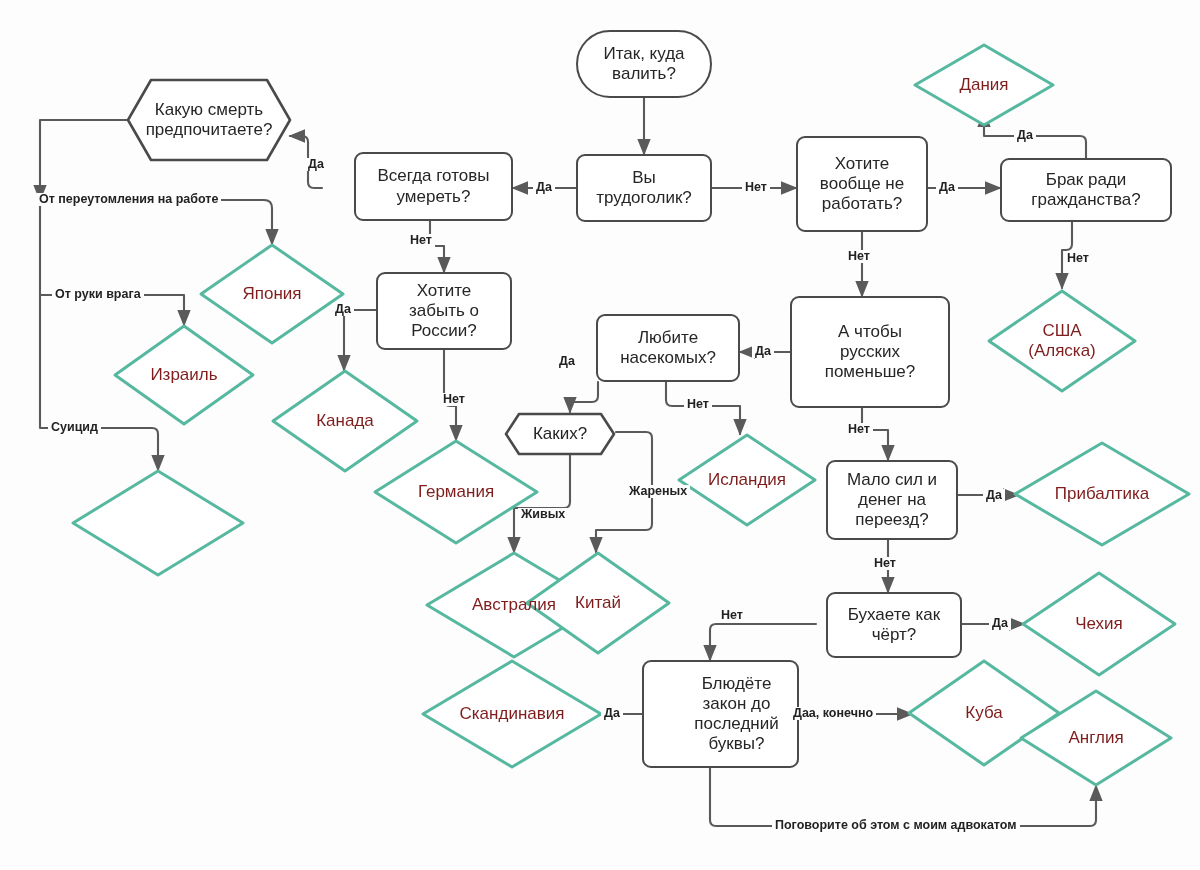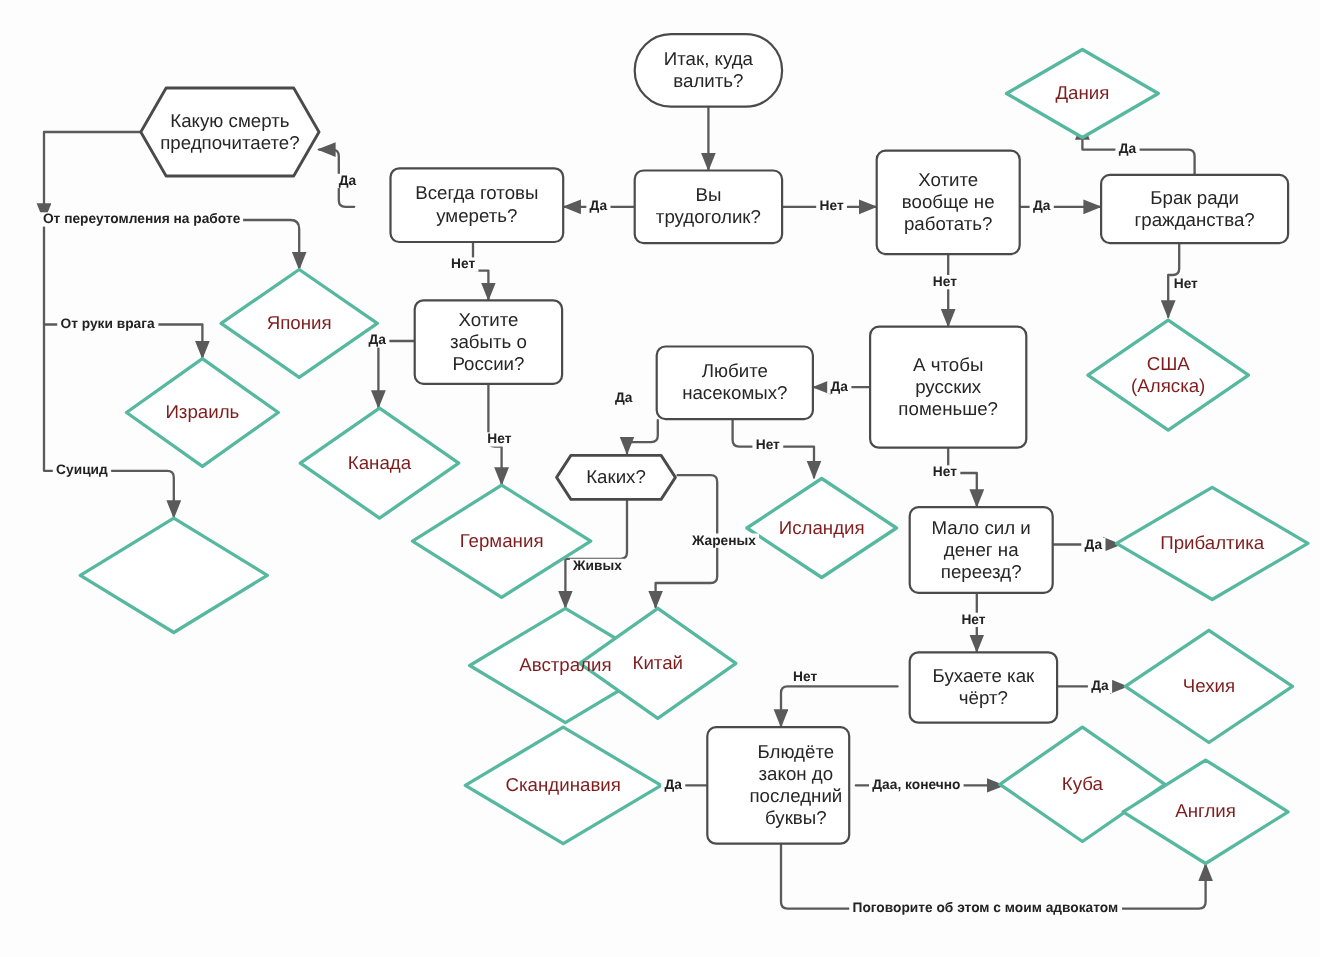--- a/index.html
+++ b/index.html
@@ -139,21 +139,21 @@
 </div>
 
 <div class="node box" style="left:796px;top:136px;width:132px;height:96px;">
   <span class="lbl">Хотите<br>вообще не<br>работать?</span>
 </div>
 
 <div class="node box" style="left:1000px;top:158px;width:172px;height:64px;">
   <span class="lbl">Брак ради<br>гражданства?</span>
 </div>
 
-<div class="node box" style="left:790px;top:296px;width:144px;height:112px;">
+<div class="node box" style="left:790px;top:296px;width:160px;height:112px;">
   <span class="lbl">А чтобы<br>русских<br>поменьше?</span>
 </div>
 
 <div class="node box" style="left:596px;top:314px;width:144px;height:68px;text-align:center;">
   <span class="lbl">Любите<br>насекомых?</span>
 </div>
 
 <div class="node hex" style="left:504px;top:412px;width:112px;height:44px;">
   <svg width="112" height="44" viewBox="0 0 112 44">
     <polygon points="15,2 97,2 110,22 97,42 15,42 2,22" fill="#ffffff" stroke="#4a4a4a" stroke-width="2.6" stroke-linejoin="round"></polygon>
@@ -162,21 +162,21 @@
 </div>
 
 <div class="node box" style="left:826px;top:460px;width:132px;height:80px;">
   <span class="lbl">Мало сил и<br>денег на<br>переезд?</span>
 </div>
 
 <div class="node box" style="left:826px;top:592px;width:136px;height:66px;">
   <span class="lbl">Бухаете как<br>чёрт?</span>
 </div>
 
-<div class="node box" style="left:642px;top:660px;width:131px;height:108px;padding-left:32px;">
+<div class="node box" style="left:642px;top:660px;width:157px;height:108px;padding-left:32px;">
   <span class="lbl">Блюдёте<br>закон до<br>последний<br>буквы?</span>
 </div>
 
 <div class="node dia" style="left:198px;top:242px;width:148px;height:104px;">
   <svg width="148" height="104" viewBox="0 0 148 104">
       <polygon points="74,3 145,52 74,101 3,52" fill="#ffffff" stroke="#57b8a0" stroke-width="3" stroke-linejoin="round"></polygon>
     </svg>
   <span class="lbl">Япония</span>
 </div>
 

